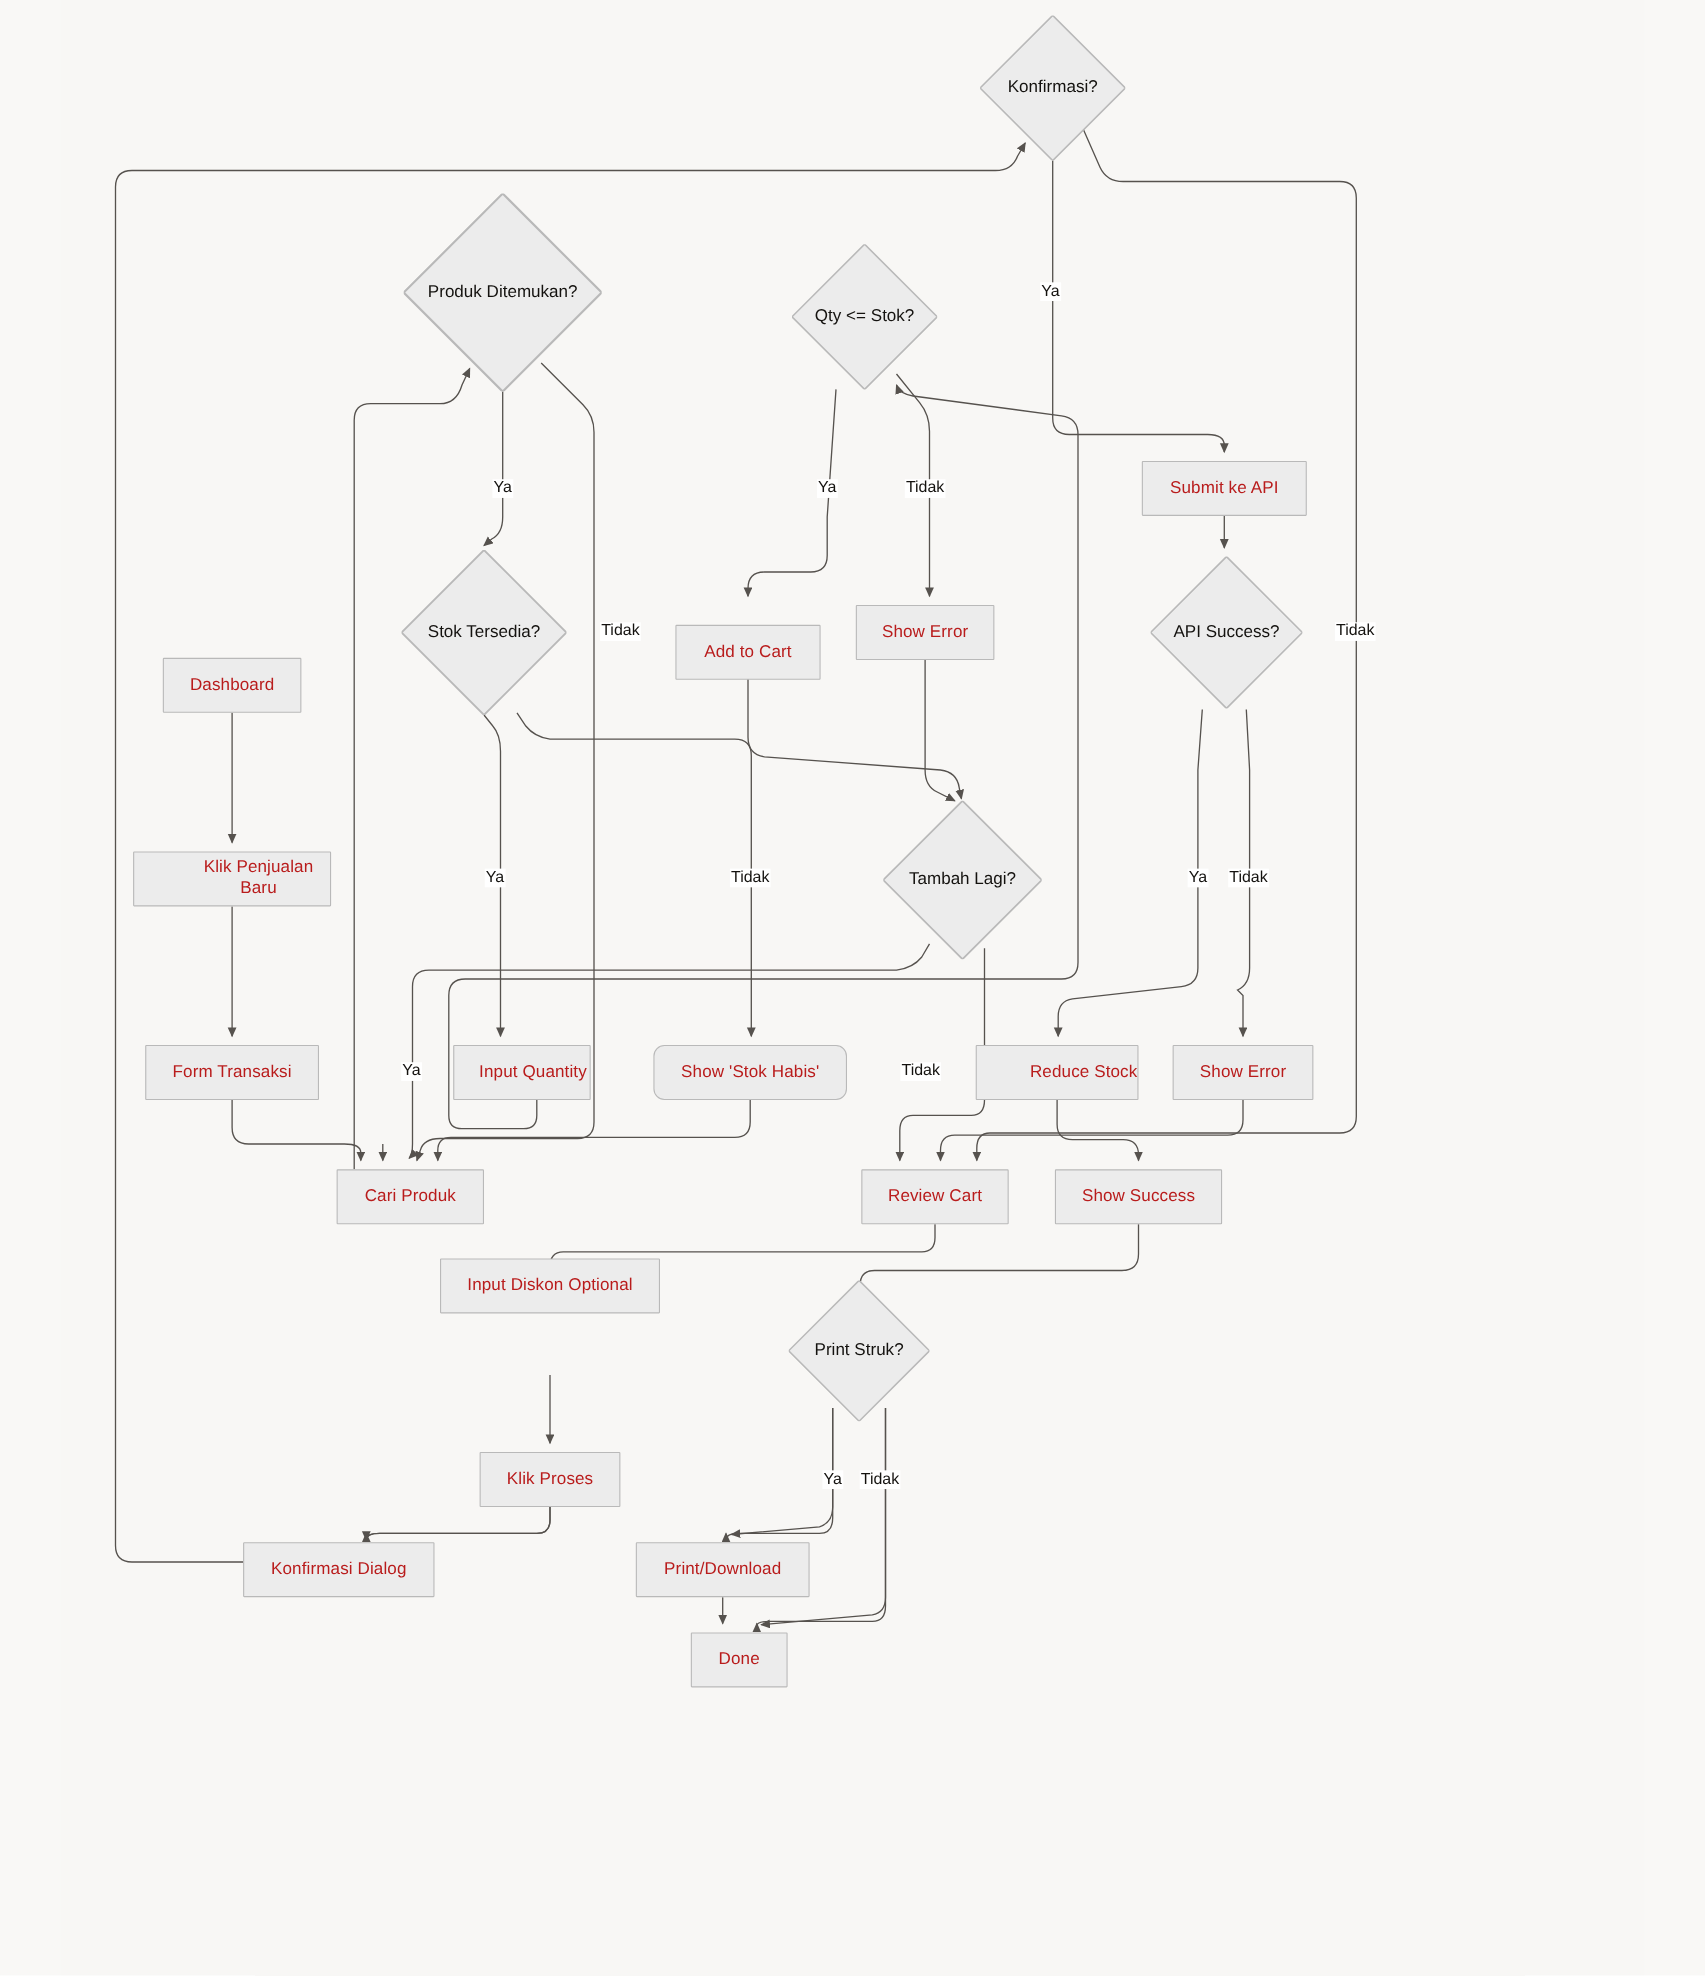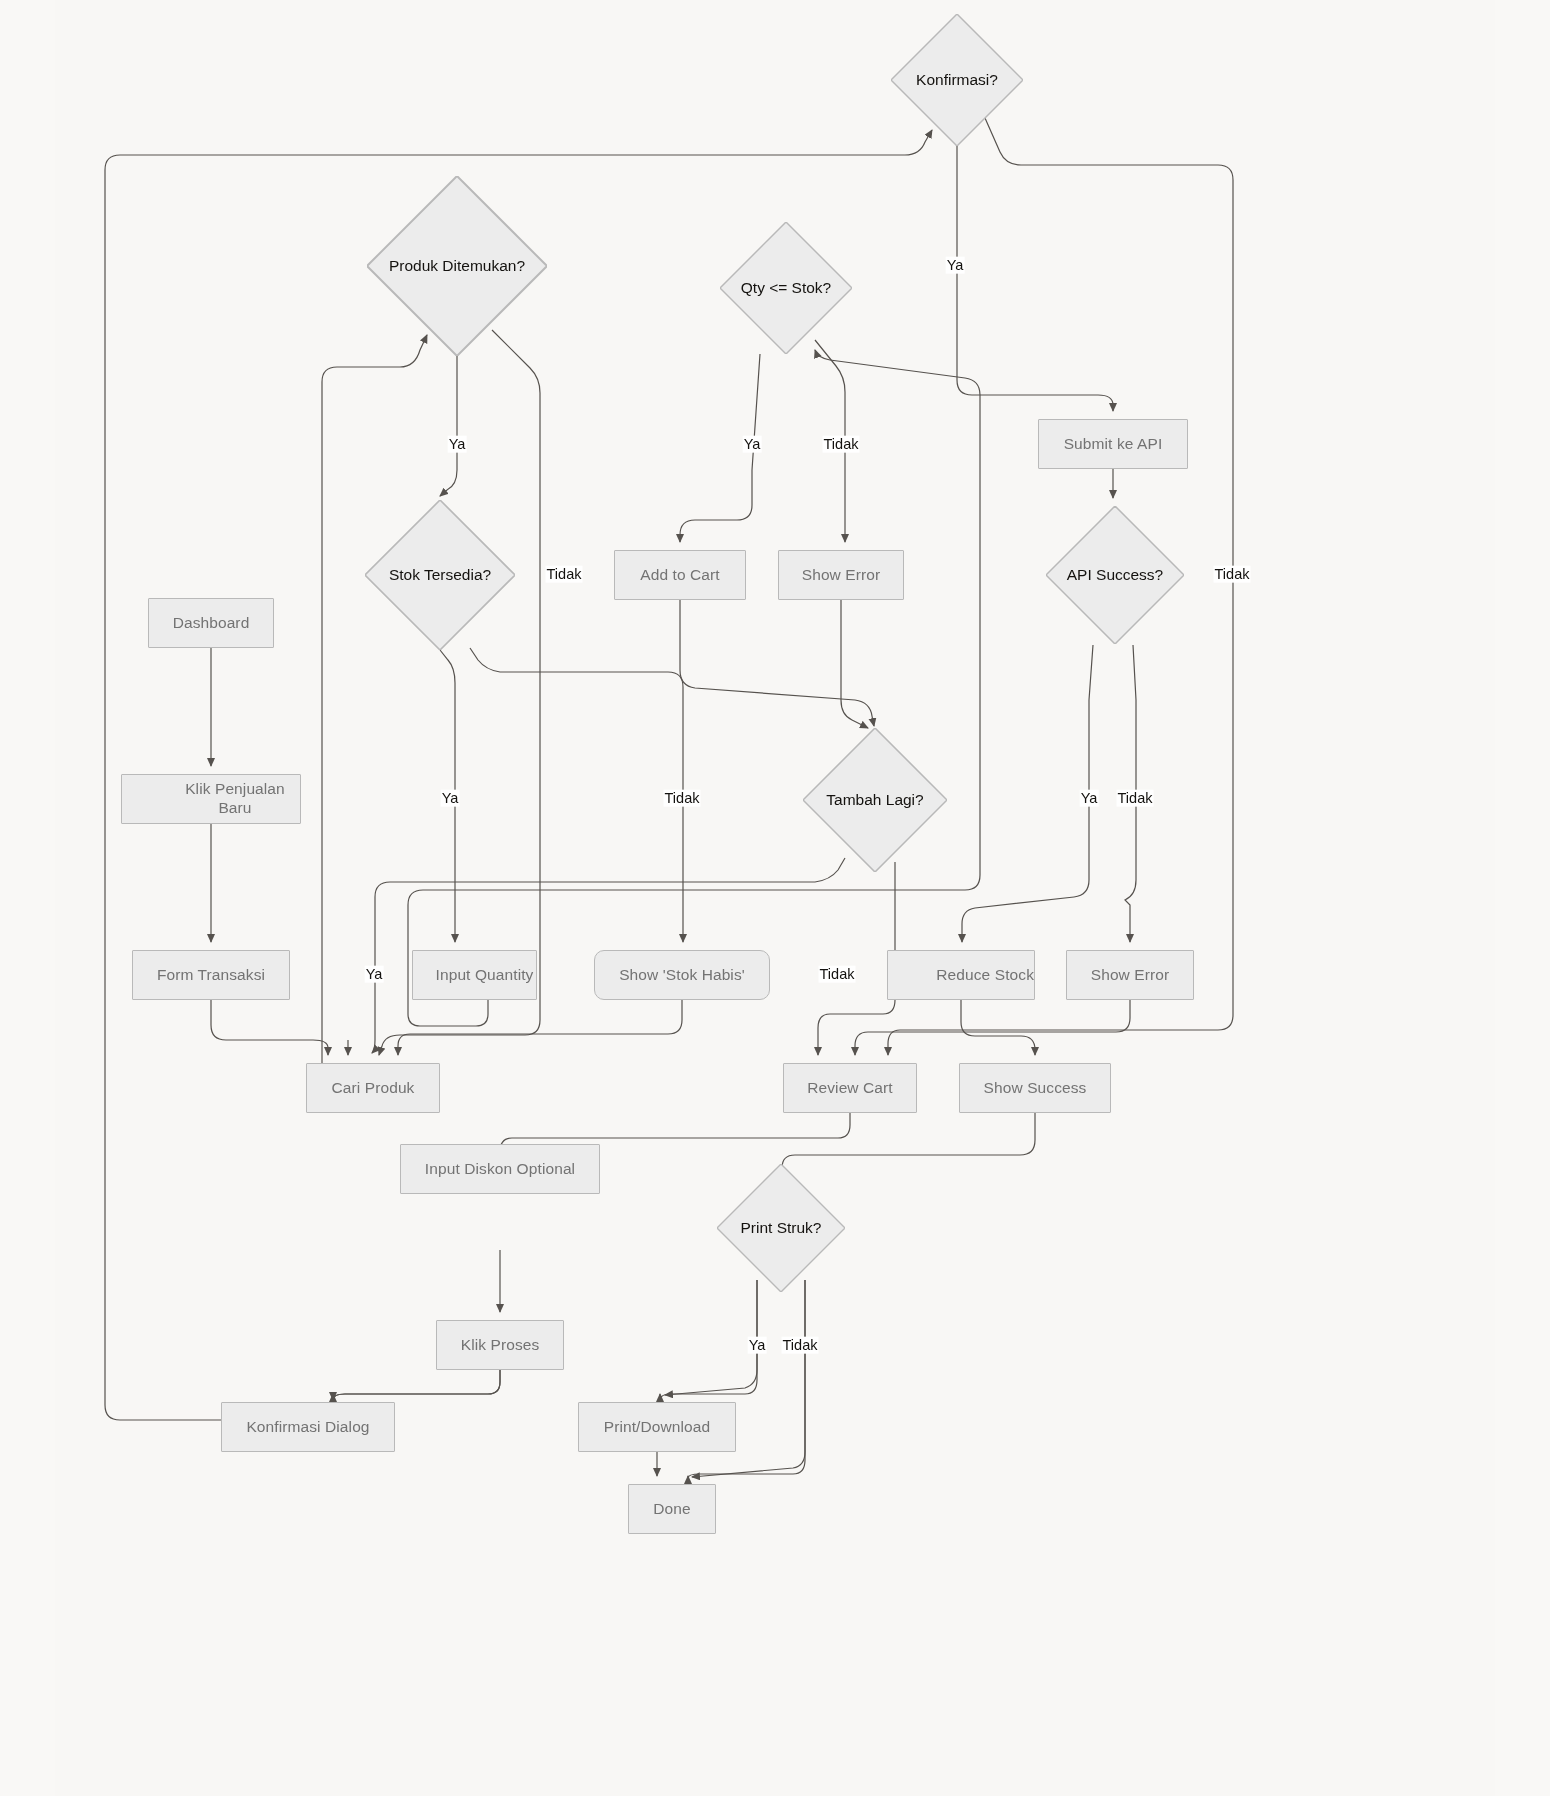--- a/index.html
+++ b/index.html
@@ -36,21 +36,21 @@
     stroke: #56524e;
     stroke-width: 1.2px;
   }
   .node {
     position: absolute;
     box-sizing: border-box;
     display: flex;
     align-items: center;
     justify-content: center;
     text-align: center;
-    color: #737373;
+    color: #b91c1c;
     font-size: 15.5px;
     line-height: 1.2;
     letter-spacing: 0.1px;
   }
   .box {
     background: #ececec;
     border: 1px solid #b9b9b9;
     border-radius: 1px;
   }
   .diamond-wrap {
@@ -200,21 +200,21 @@
       </div>
       <div class="node box" style="left: 594px; top: 950px; width: 176px; height: 50px; border-radius: 10px;">
         <span>Show 'Stok Habis'</span>
       </div>
       <div class="diamond-wrap" style="left: 720px; top: 222px; width: 132px; height: 132px;">
         <svg class="diamond-shape" viewBox="0 0 100 100" preserveAspectRatio="none">
           <polygon points="50,0 100,50 50,100 0,50"></polygon>
         </svg>
         <div class="diamond-label">Qty &lt;= Stok?</div>
       </div>
-      <div class="node box" style="left: 614px; top: 550px; width: 132px; height: 50px;">
+      <div class="node box" style="left: 614px; top: 568px; width: 132px; height: 50px;">
         <span>Add to Cart</span>
       </div>
       <div class="node box" style="left: 778px; top: 550px; width: 126px; height: 50px;">
         <span>Show Error</span>
       </div>
       <div class="diamond-wrap" style="left: 803px; top: 728px; width: 144px; height: 144px;">
         <svg class="diamond-shape" viewBox="0 0 100 100" preserveAspectRatio="none">
           <polygon points="50,0 100,50 50,100 0,50"></polygon>
         </svg>
         <div class="diamond-label">Tambah Lagi?</div>

